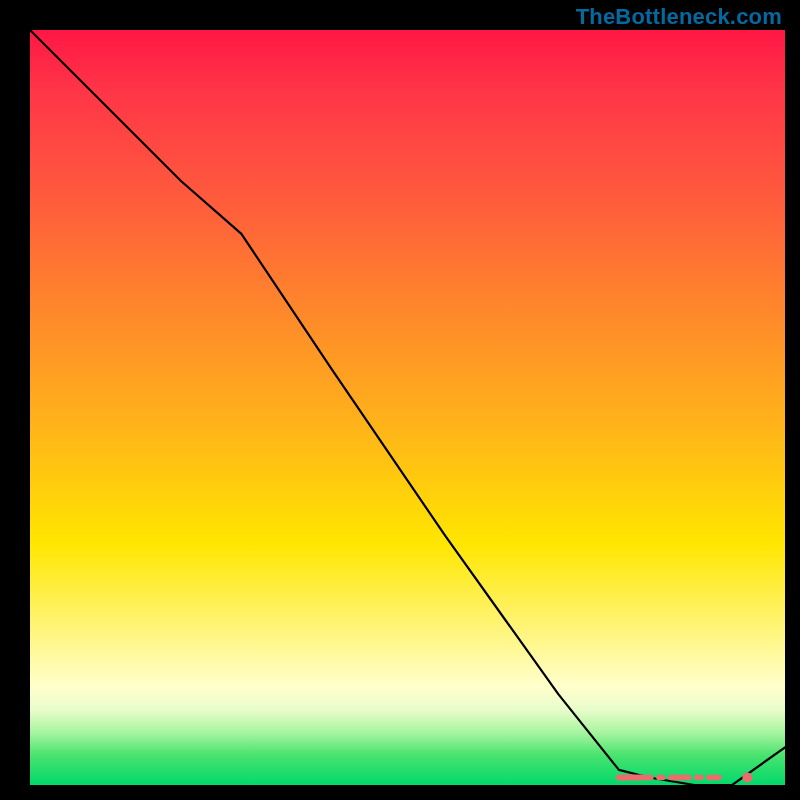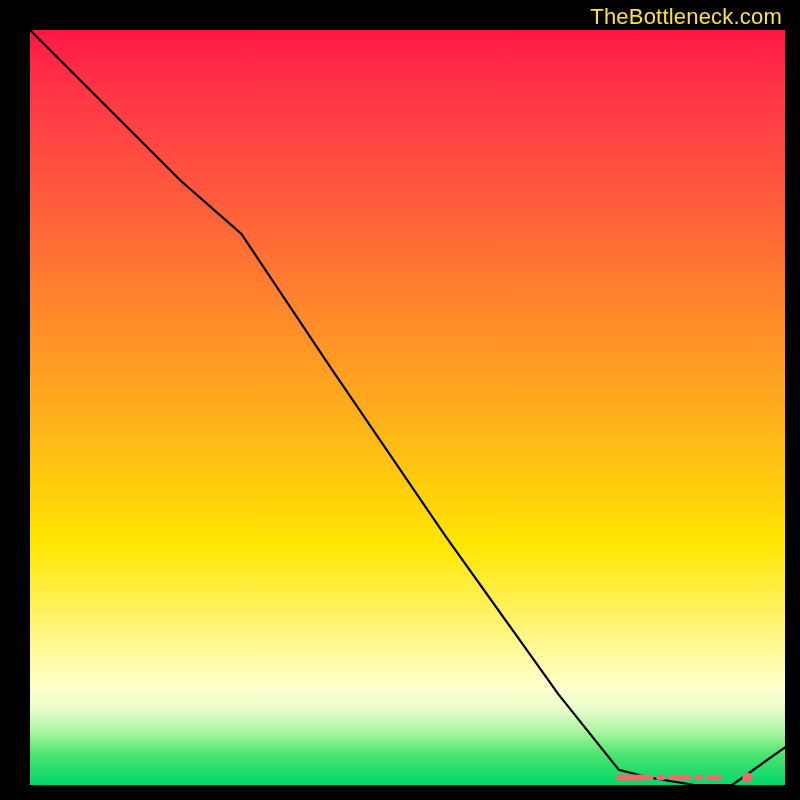--- a/index.html
+++ b/index.html
@@ -14,23 +14,23 @@
   .frame {
     position: relative;
     width: 800px;
     height: 800px;
     background: #000;
   }
   .watermark {
     position: absolute;
     top: 4px;
     right: 18px;
-    color: #fde047;
+    color: #0369a1;
     font-size: 22px;
-    font-weight: 400;
+    font-weight: 700;
     letter-spacing: 0.2px;
     pointer-events: none;
   }
   .plot {
     position: absolute;
     left: 30px;
     top: 30px;
     width: 755px;
     height: 755px;
     

